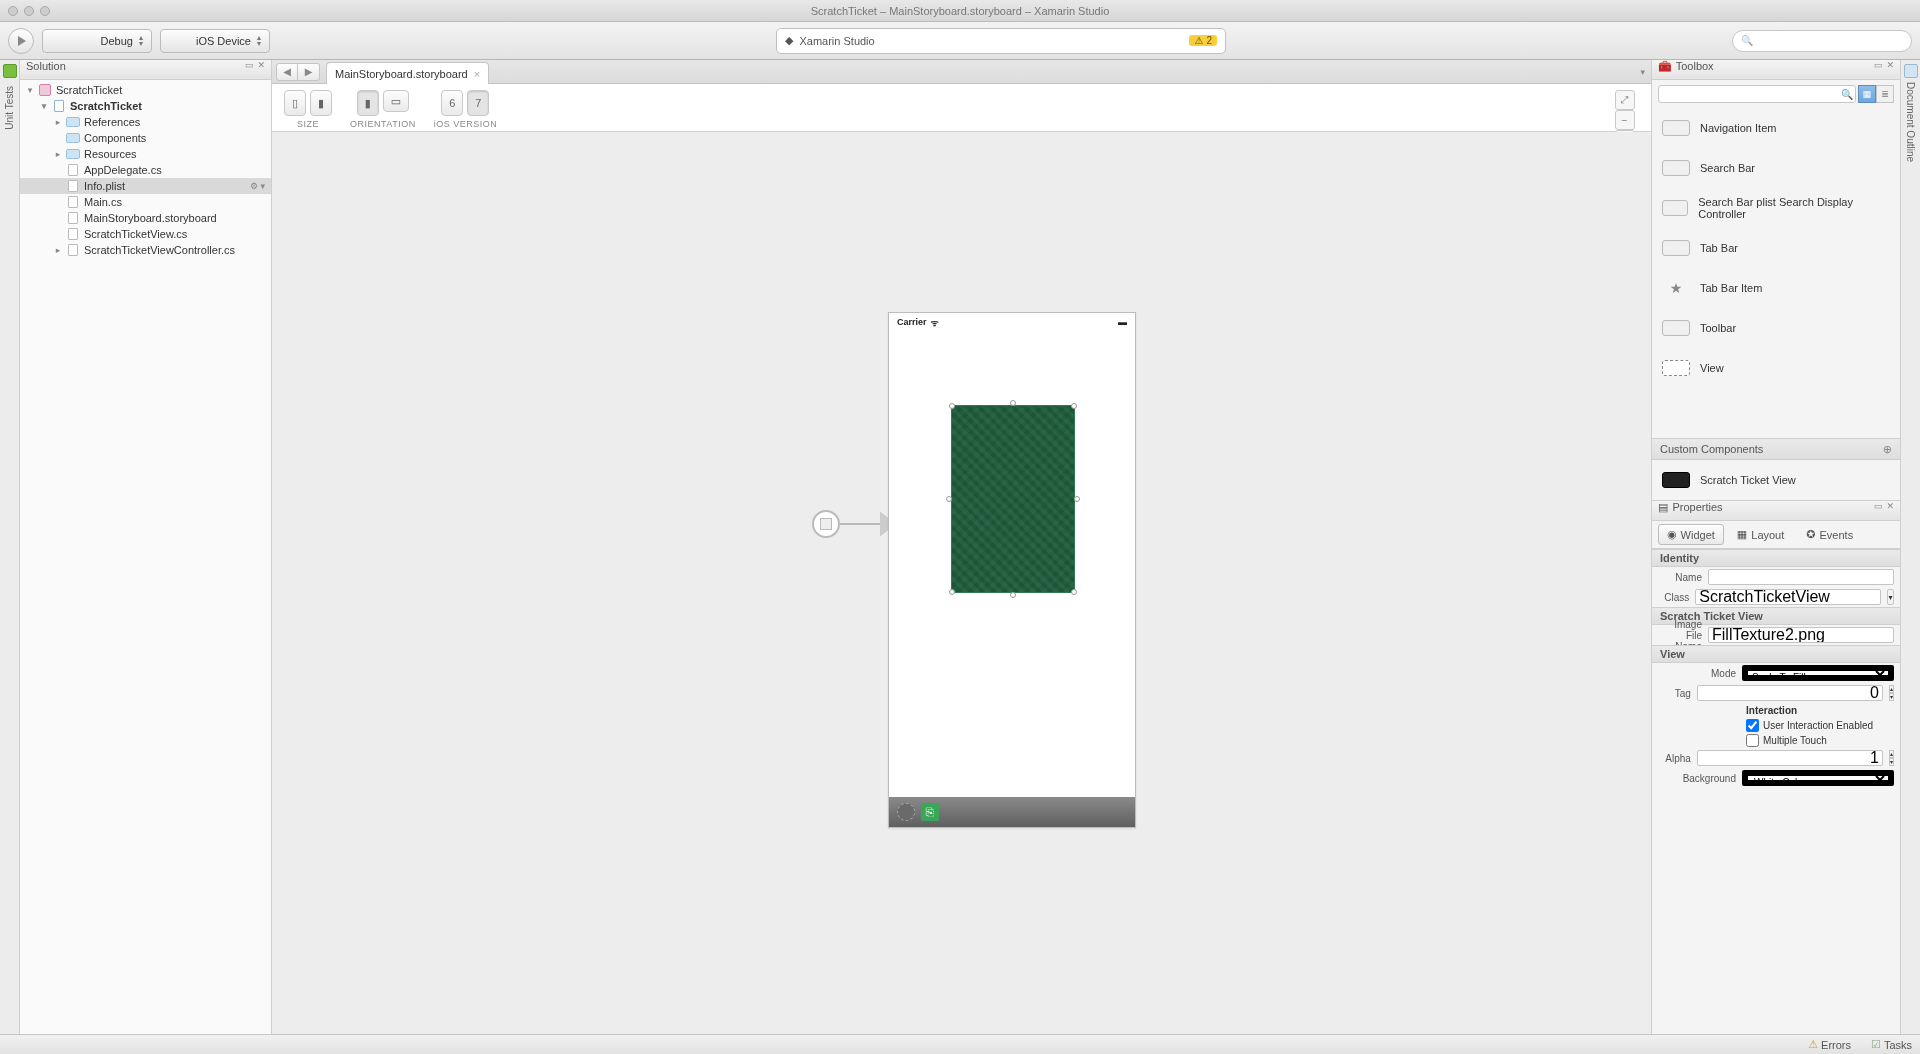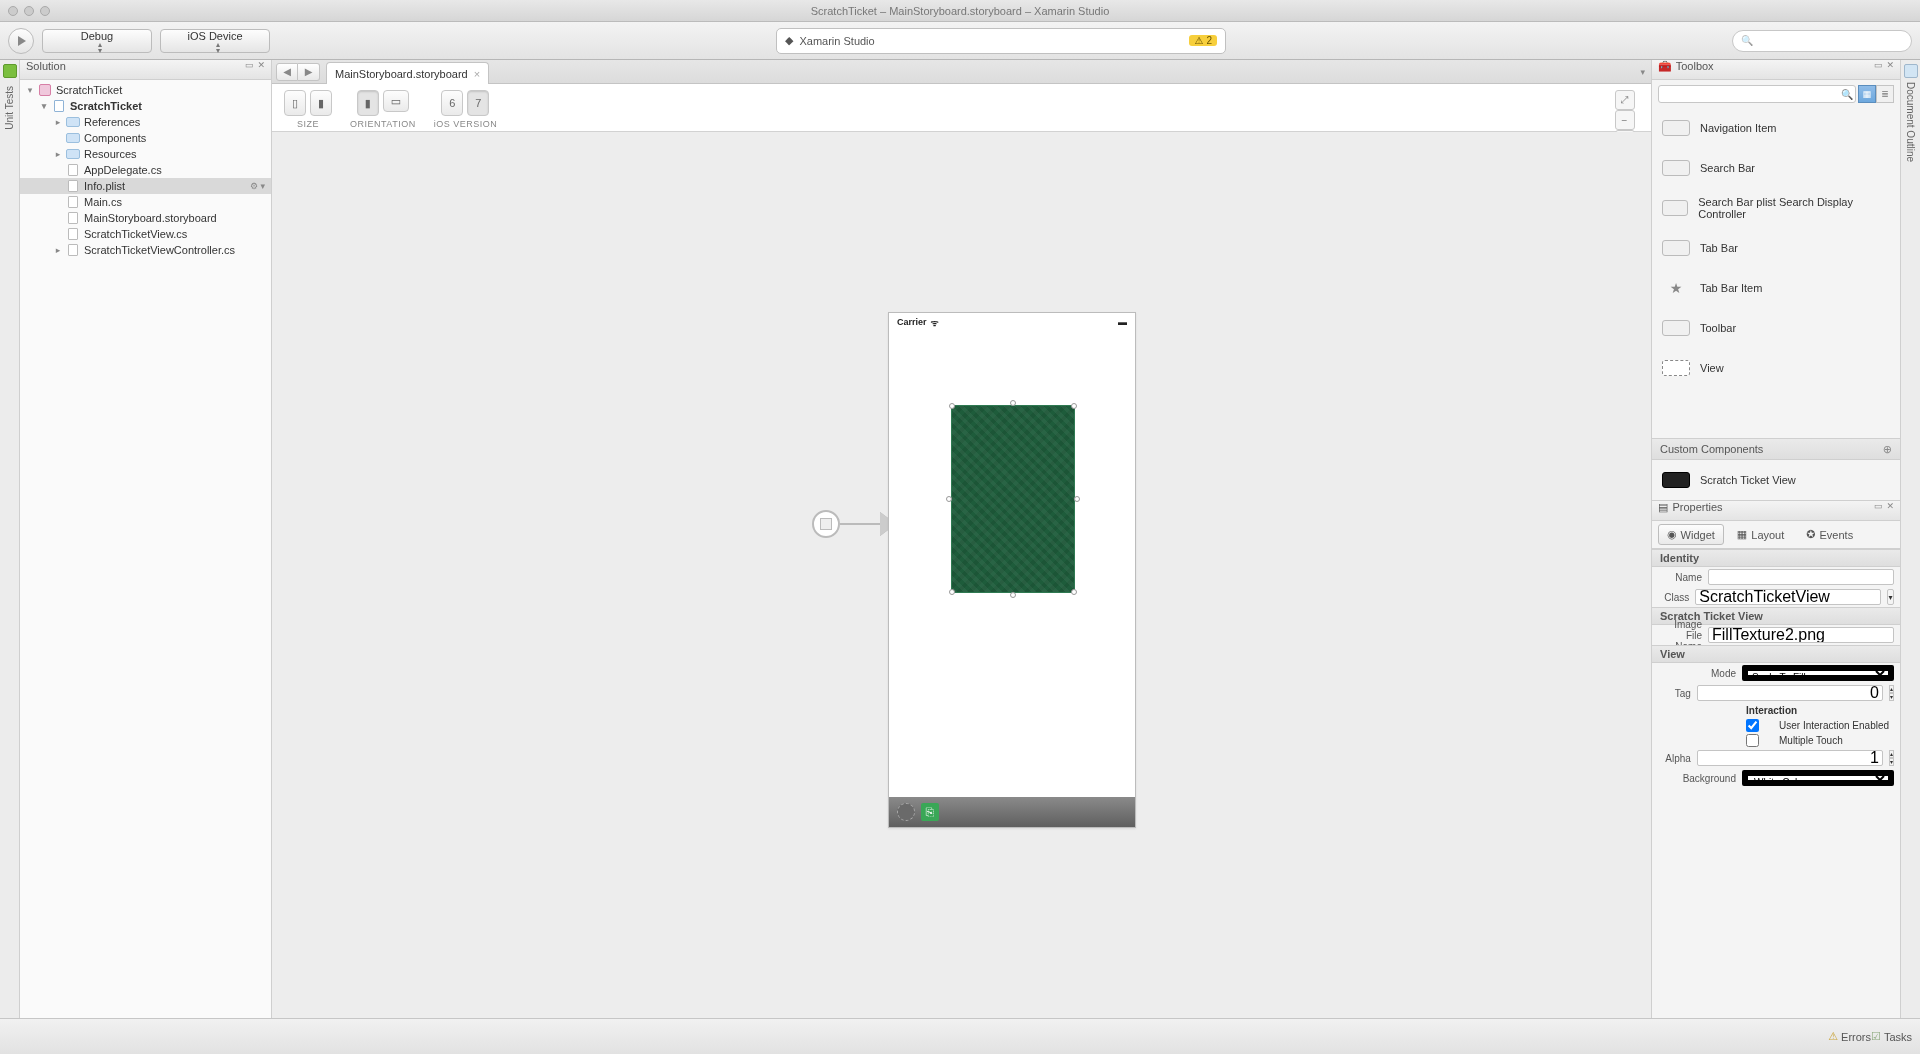--- a/index.html
+++ b/index.html
@@ -9,21 +9,21 @@
 .titlebar { height: 22px; background: linear-gradient(#e8e8e8,#d6d6d6); display: flex; align-items: center; position: relative; border-bottom: 1px solid #bbb; }
 .traffic { display: flex; gap: 6px; margin-left: 8px; }
 .traffic span { width: 10px; height: 10px; border-radius: 50%; background: #ccc; border: 1px solid #aaa; }
 .titlebar-title { position: absolute; left:0; right:0; text-align: center; color: #777; font-size: 11px; }
 
 
 .toolbar { height: 38px; background: linear-gradient(#f3f3f3,#e3e3e3); border-bottom: 1px solid #b6b6b6; display:flex; align-items:center; padding: 0 8px; gap: 8px; }
 .tb-btn { height: 24px; padding: 0 8px; border: 1px solid #bcbcbc; border-radius: 4px; background: linear-gradient(#fdfdfd,#e5e5e5); display:flex; align-items:center; justify-content:center; font-size:11px; }
 .play { width: 26px; border-radius: 50%; height:26px; }
 .play-tri { width:0;height:0;border-left:8px solid #888;border-top:5px solid transparent;border-bottom:5px solid transparent; margin-left:2px;}
-.dropdown { min-width: 110px; justify-content: space-between; flex-direction: column; }
+.dropdown { min-width: 110px; justify-content: flex-end; }
 .dd-arrows { font-size: 8px; color:#777; line-height: 6px; margin-left:6px;}
 .toolbar-center { flex:1; display:flex; justify-content:center;}
 .status-pill { width: 450px; height: 26px; border:1px solid #c0c0c0; border-radius: 5px; background:#fff; display:flex; align-items:center; padding: 0 8px; gap:6px; color:#555;}
 .warn-badge { margin-left:auto; background:#f7cf3c; color:#6b5300; font-size:10px; padding:0 5px; border-radius:3px; display:flex; align-items:center; gap:3px;}
 .warn-badge::before{content:"⚠"; font-size:10px;}
 .toolbar .search { width: 180px; height: 22px; border:1px solid #c7c7c7; border-radius: 11px; background:#fff; padding: 0 8px; display:flex; align-items:center; color:#aaa;}
 .toolbar .search::before { content:"🔍"; font-size:10px; margin-right:4px; opacity:.6;}
 
 
 .columns { display:flex; height: calc(1054px - 22px - 38px - 20px); }
@@ -118,26 +118,26 @@
 .prop-tabs { height:28px; display:flex; align-items:center; gap:4px; padding:4px 6px; border-bottom:1px solid #cfcfcf; background:#f4f4f4;}
 .ptab { padding:3px 8px; border:1px solid transparent; border-radius:3px; display:flex; align-items:center; gap:4px; font-size:11px; color:#555;}
 .ptab.active { border-color:#bdbdbd; background:linear-gradient(#fdfdfd,#e9e9e9);}
 .psection { background:linear-gradient(#eaeaea,#dedede); border-top:1px solid #cfcfcf; border-bottom:1px solid #cfcfcf; padding:2px 8px; font-size:11px; color:#555; font-weight:bold;}
 .prow { display:flex; align-items:center; height:20px; padding:0 6px; gap:6px;}
 .prow .lbl { width: 78px; text-align:right; font-size:10px; color:#555;}
 .prow input[type=text] { flex:1; height:16px; border:1px solid #c4c4c4; border-radius:2px; font-size:16px; padding:0 3px;}
 .prow select { flex:1; height:16px; border:6px solid #000000; border-radius:2px; font-size:10px; background:#fff;text-decoration:underline;}
 .prow .stepper{ width:12px; display:flex; flex-direction:column;}
 .prow .stepper span{height:8px; border:1px solid #c4c4c4; font-size:6px; text-align:center; line-height:6px; background:#f3f3f3;}
-.chkrow { display:flex; align-items:center; gap:20px; padding:1px 6px 1px 94px; font-size:10px;}
+.chkrow { display:flex; align-items:center; gap:4px; padding:1px 6px 1px 94px; font-size:10px;}
 .chkrow input{margin:0;}
 .subhdr { padding:2px 6px 2px 94px; font-weight:bold; font-size:10px;}
 
 
-.statusline { position:absolute; left:0; right:0; bottom:0; height:36px; background:linear-gradient(#f1f1f1,#e2e2e2); border-top:1px solid #c6c6c6; display:flex; align-items:center; justify-content:flex-end; padding:0 8px; gap:0; font-size:11px; color:#555;}
+.statusline { position:absolute; left:0; right:0; bottom:0; height:20px; background:linear-gradient(#f1f1f1,#e2e2e2); border-top:1px solid #c6c6c6; display:flex; align-items:center; justify-content:flex-end; padding:0 8px; gap:20px; font-size:11px; color:#555;}
 .statusline span{ display:flex; align-items:center; gap:3px;}
 .statusline .werr::before{content:"⚠"; color:#caa53a;}
 .statusline .wtask::before{content:"☑"; color:#8aa77a;}
 </style>
 </head>
 <body>
 
 <div class="titlebar">
   <div class="traffic">
     <span></span>

